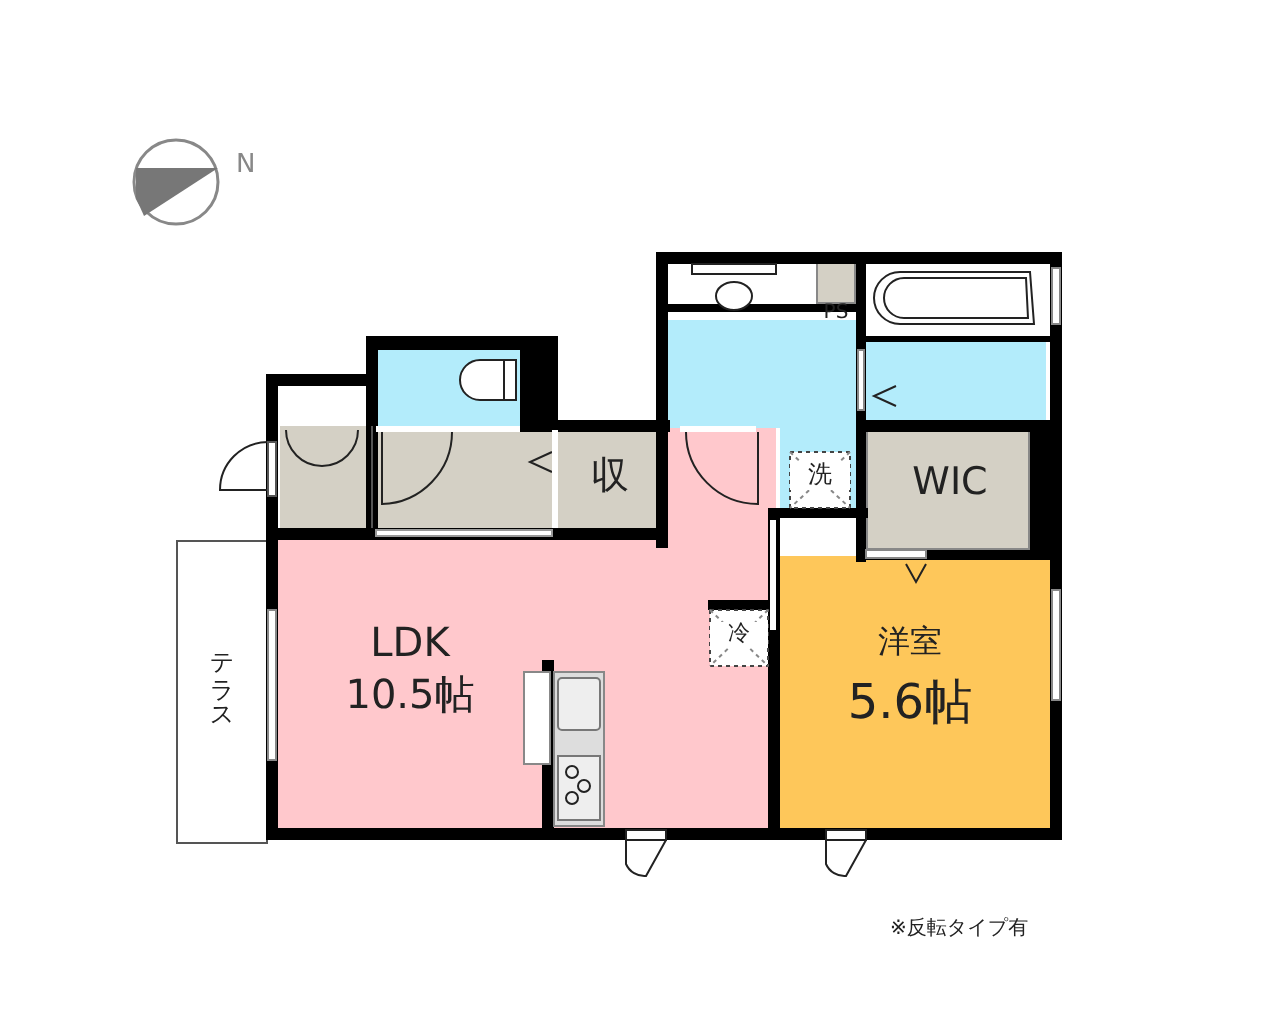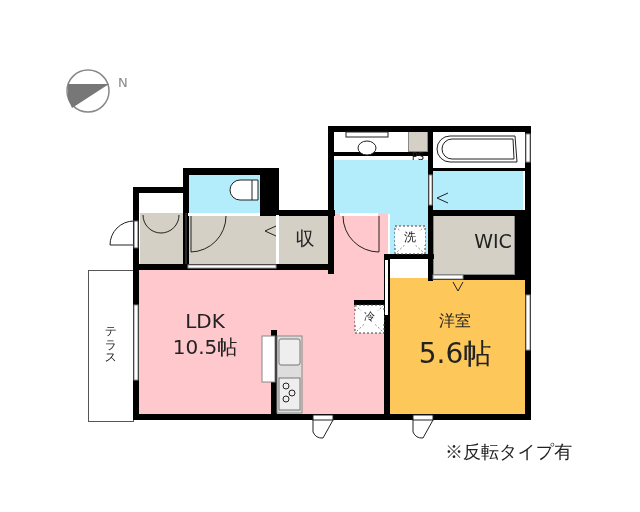--- a/index.html
+++ b/index.html
@@ -127,23 +127,23 @@
 
   <g>
     <rect x="395" y="226" width="30" height="28" fill="#fff" stroke="#444" stroke-dasharray="2,2"></rect>
     <line x1="395" y1="226" x2="425" y2="254" stroke="#888" stroke-dasharray="2,2"></line>
     <line x1="425" y1="226" x2="395" y2="254" stroke="#888" stroke-dasharray="2,2"></line>
   </g>
 </svg>
 
 <div class="room-label" style="left:408px;top:135px;width:20px;font-size:10px;margin-top:16px;">PS</div>
 <div class="room-label" style="left:395px;top:231px;width:30px;font-size:12px;background:#fff;">洗</div>
-<div class="room-label" style="left:433px;top:231px;width:84px;font-size:19px;padding-left:18px;">WIC</div>
+<div class="room-label" style="left:433px;top:231px;width:84px;font-size:19px;">WIC</div>
 <div class="room-label" style="left:280px;top:228px;width:50px;font-size:19px;">収</div>
 <div class="room-label" style="left:355px;top:311px;width:29px;font-size:11px;background:#fff;">冷</div>
 
 <div class="room-label" style="left:160px;top:310px;width:90px;font-size:20px;">LDK</div>
 <div class="room-label" style="left:155px;top:336px;width:100px;font-size:20px;text-align:center;">10.5帖</div>
 
 <div class="room-label" style="left:410px;top:312px;width:90px;font-size:16px;">洋室</div>
-<div class="room-label" style="left:410px;top:338px;width:90px;font-size:28px;">5.6帖</div>
+<div class="room-label" style="left:410px;top:338px;width:90px;font-size:24px;">5.6帖</div>
 
-<div class="abs" style="left:445px;top:440px;font-size:18px;color:#222;font-family:Liberation Serif, serif;">※反転タイプ有</div>
+<div class="abs" style="left:445px;top:457px;font-size:10px;color:#222;">※反転タイプ有</div>
 
 </body></html>

